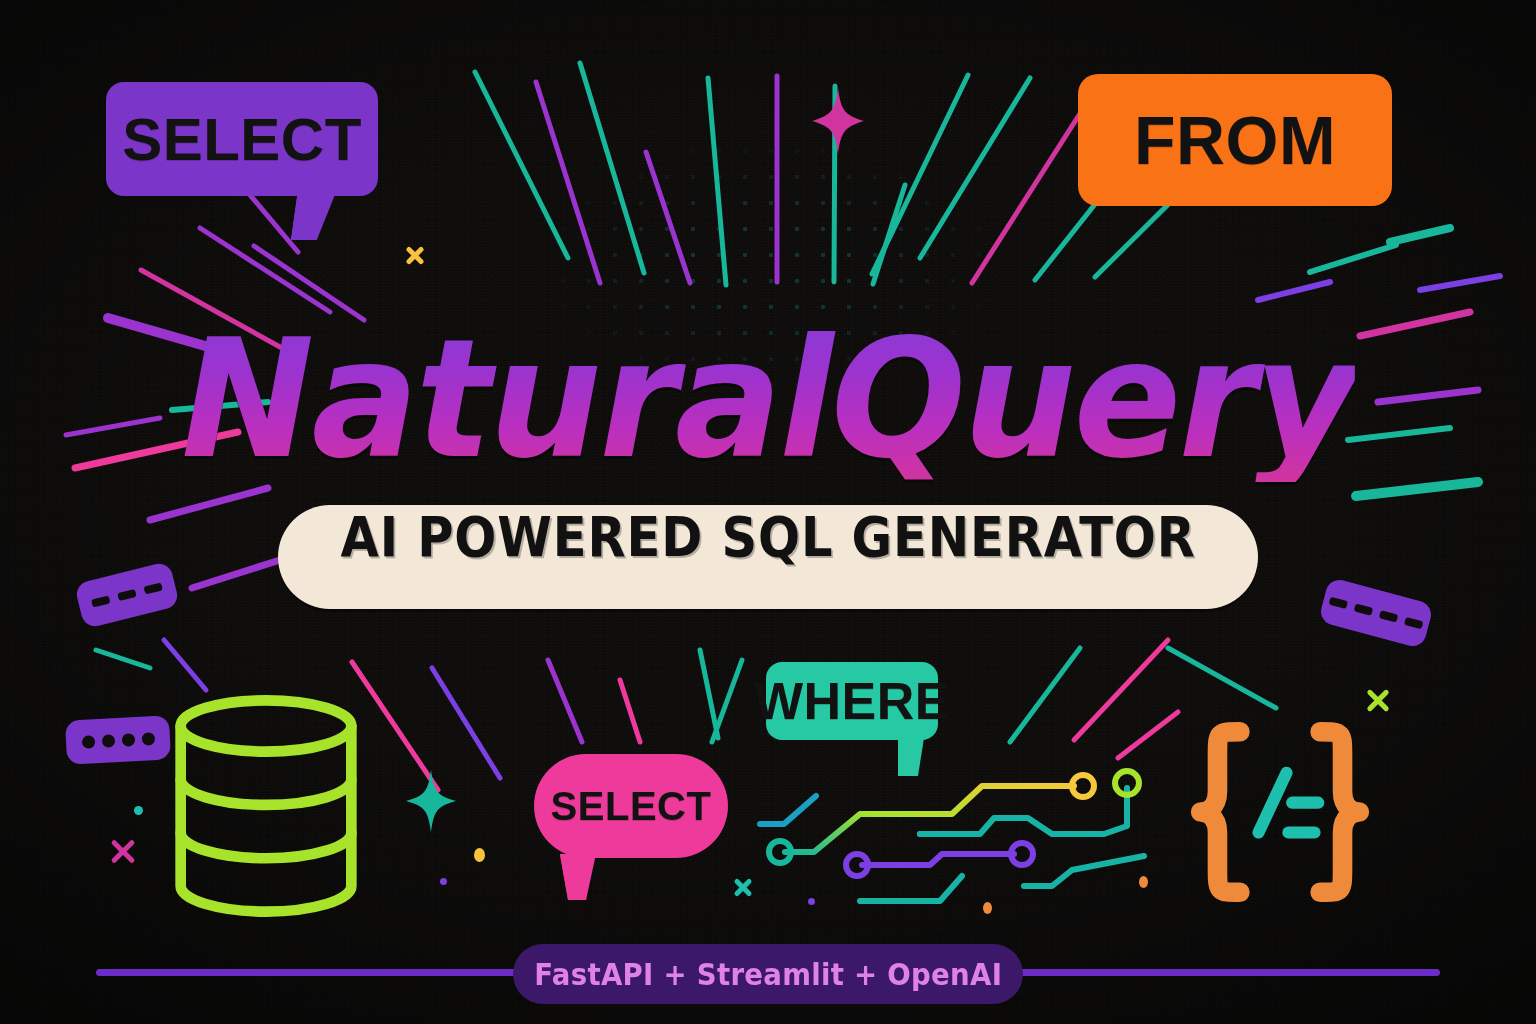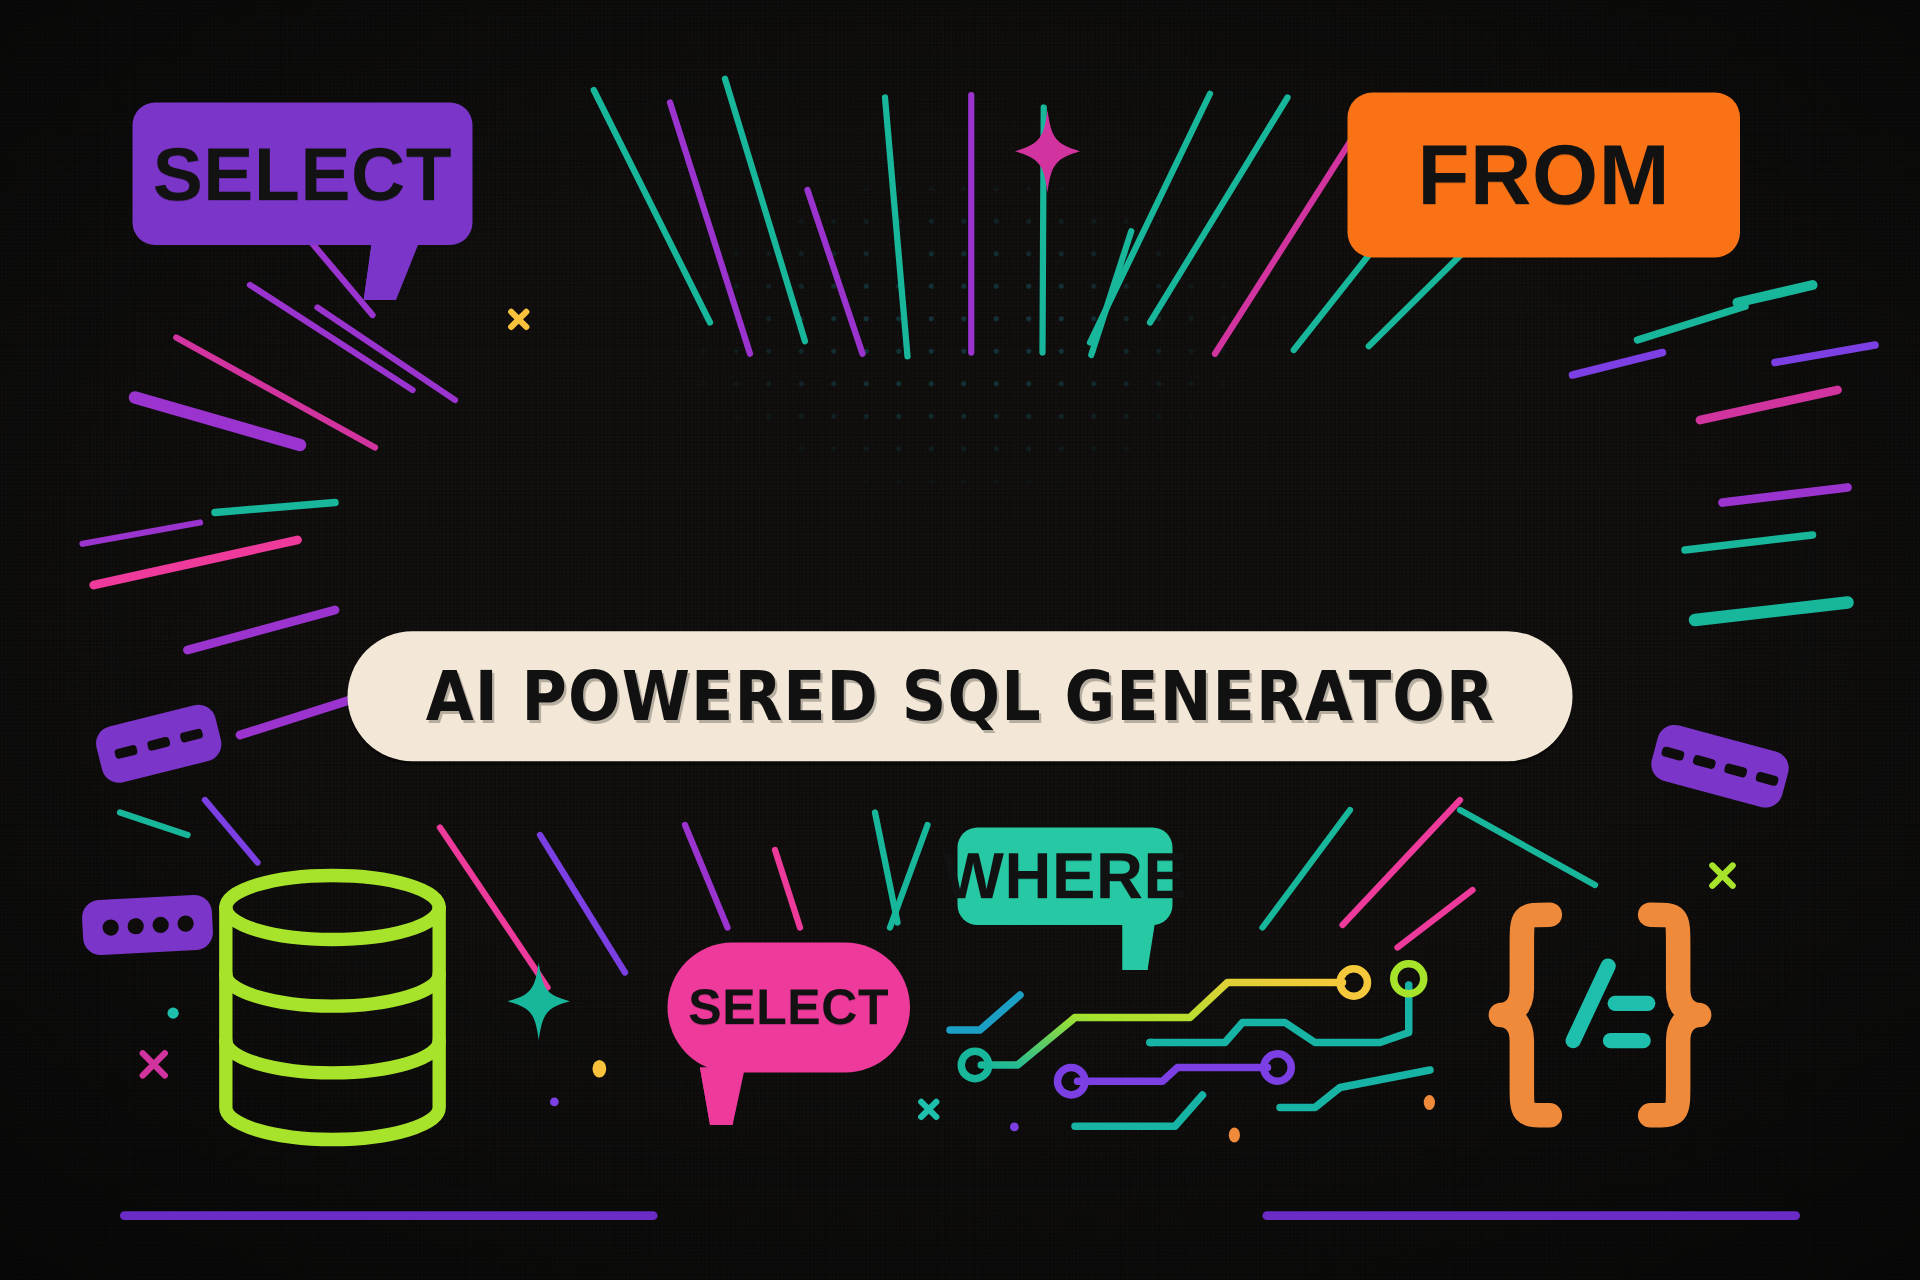--- a/index.html
+++ b/index.html
@@ -150,21 +150,21 @@
     transform:scaleX(.97);
   }
 
   
   #subtitle-pill {
     position:absolute; left:50%; transform:translateX(-50%);
     top:505px;
     width:980px; height:104px;
     background:#F3E7D7;
     border-radius:52px;
-    display:flex; align-items:center; justify-content:center;
+    display:flex; align-items:flex-start; justify-content:center;
     z-index:9;
     box-shadow:0 3px 0 rgba(0,0,0,.35);
   }
   #subtitle-text {
     font-family:"DejaVu Sans", sans-serif;
     font-weight:bold;
     font-size:55px;
     letter-spacing:1px;
     color:#111111;
     transform:scaleX(.9);
@@ -319,20 +319,23 @@
   <div class="badge" id="badge-where">
     <span>WHERE</span>
     <span class="tail"></span>
   </div>
 
   <div class="badge" id="badge-select-pink">
     <span>SELECT</span>
     <span class="tail"></span>
   </div>
 
+  <div id="title-wrap">
+    <h1 id="title">NaturalQuery</h1>
+  </div>
 
   <div id="subtitle-pill">
     <span id="subtitle-text">AI POWERED SQL GENERATOR</span>
   </div>
 
   <svg class="art" viewBox="0 0 180 210" style="left:170px;top:694px;width:192px;height:224px;">
     <g fill="none" stroke="#A8E32C" stroke-width="10" stroke-linecap="round" stroke-linejoin="round">
       <ellipse cx="90" cy="30" rx="80" ry="24"></ellipse>
       <path d="M10 30 L10 180 C10 193 46 204 90 204 C134 204 170 193 170 180 L170 30"></path>
       <path d="M10 80 C10 93 46 104 90 104 C134 104 170 93 170 80"></path>
@@ -381,16 +384,19 @@
     </g>
     <g stroke="#1FBFAE" stroke-width="13" stroke-linecap="round">
       <line x1="82" y1="122" x2="112" y2="58"></line>
       <line x1="118" y1="90" x2="146" y2="90"></line>
       <line x1="114" y1="122" x2="142" y2="122"></line>
     </g>
   </svg>
 
   <div id="footer-rule-left"></div>
   <div id="footer-rule-right"></div>
+  <div id="footer-pill">
+    <span id="footer-text">FastAPI + Streamlit + OpenAI</span>
+  </div>
 
   <div class="noise"></div>
   <div class="vignette"></div>
 </div>
 
 </body></html>

